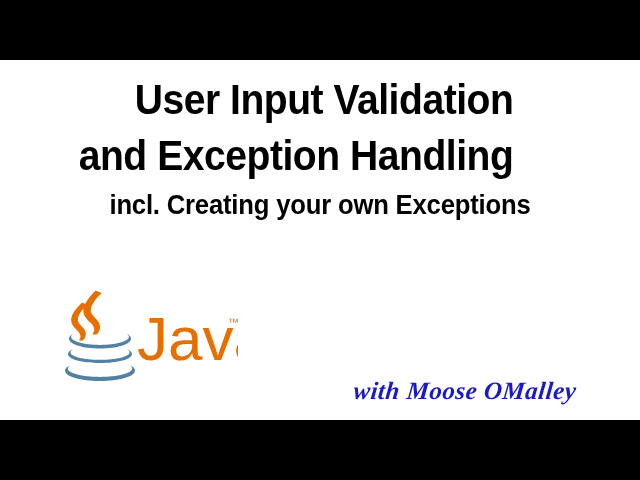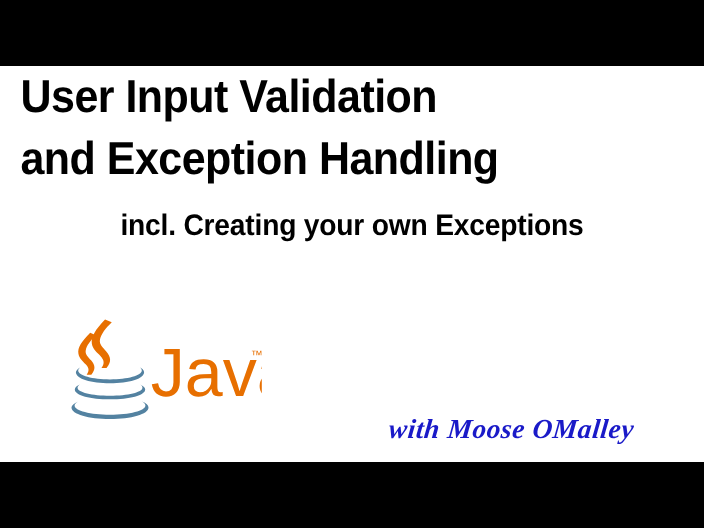--- a/index.html
+++ b/index.html
@@ -38,23 +38,23 @@
     top: 60px;
     width: 640px;
     height: 360px;
     background: #ffffff;
   }
 
   
   #title-block {
     position: absolute;
     left: 0;
-    top: 0;
+    top: 12px;
     width: 532px;
-    text-align: left;
+    text-align: right;
   }
   .title-line {
     font-family: "Liberation Sans", sans-serif;
     font-weight: bold;
     font-size: 42px;
     line-height: 56px;
     letter-spacing: -0.5px;
     color: #000000;
     white-space: nowrap;
     transform: scaleX(0.93);

